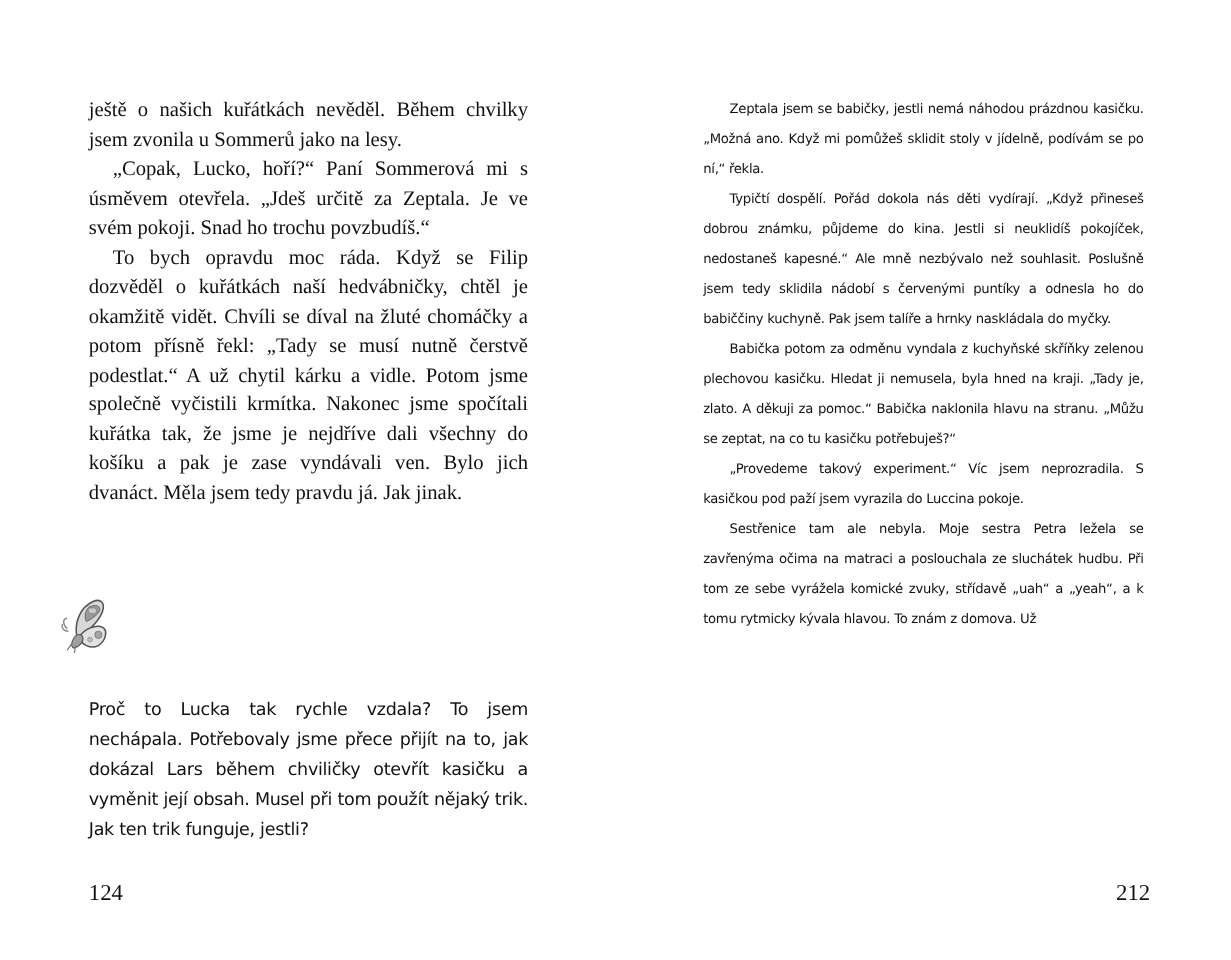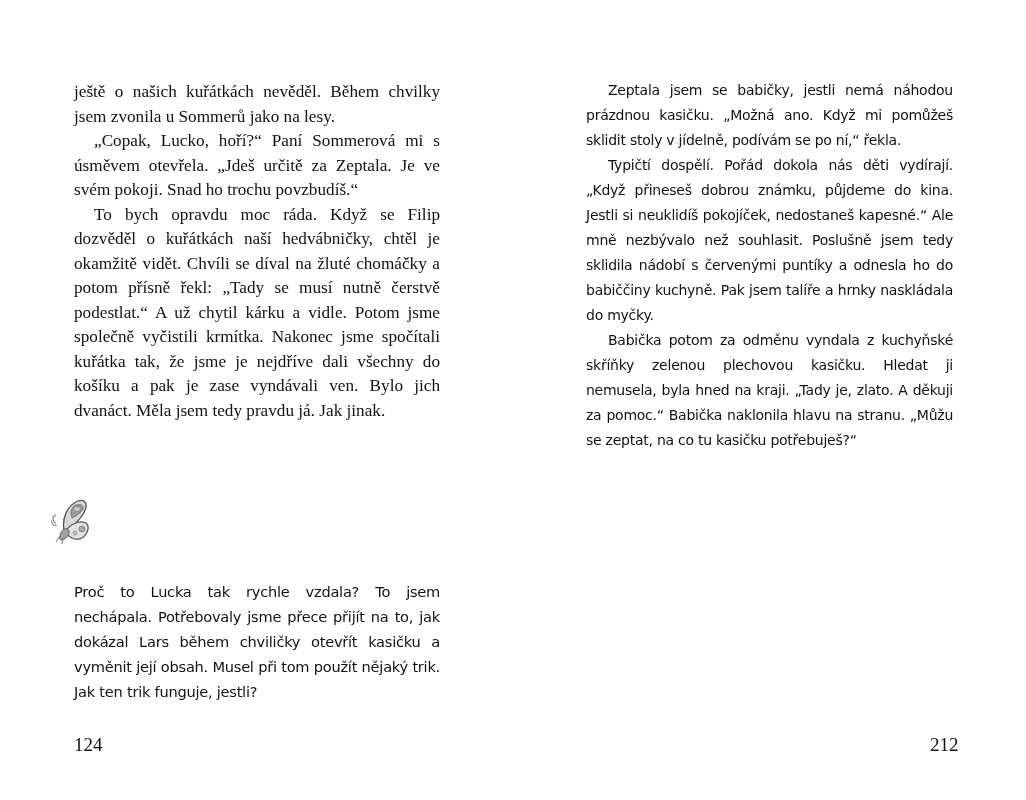--- a/index.html
+++ b/index.html
@@ -68,21 +68,21 @@
     letter-spacing: -0.25px;
   }
   .sans-block-left p { margin: 0; }
 
   .sans-block-right {
     position: absolute;
     left: 586px;
     top: 78px;
     width: 367px;
     font-family: "DejaVu Sans", "Liberation Sans", sans-serif;
-    font-size: 14px;
+    font-size: 11px;
     line-height: 25px;
     text-align: justify;
     letter-spacing: -0.25px;
   }
   .sans-block-right p { margin: 0; }
   .sans-block-right p.indent { text-indent: 22px; }
 
   .page-number {
     position: absolute;
     top: 735px;
@@ -125,15 +125,17 @@
 
   <div class="page-number left">124</div>
 </div>
 
 <div class="page page-right"></div>
 
 <div class="sans-block-right">
   <p class="indent">Zeptala jsem se babičky, jestli nemá náhodou prázdnou kasičku. „Možná ano. Když mi pomůžeš sklidit stoly v jídelně, podívám se po ní,“ řekla.</p>
   <p class="indent">Typičtí dospělí. Pořád dokola nás děti vydírají. „Když přineseš dobrou známku, půjdeme do kina. Jestli si neuklidíš pokojíček, nedostaneš kapesné.“ Ale mně nezbývalo než souhlasit. Poslušně jsem tedy sklidila nádobí s červenými puntíky a odnesla ho do babiččiny kuchyně. Pak jsem talíře a hrnky naskládala do myčky.</p>
   <p class="indent">Babička potom za odměnu vyndala z kuchyňské skříňky zelenou plechovou kasičku. Hledat ji nemusela, byla hned na kraji. „Tady je, zlato. A děkuji za pomoc.“ Babička naklonila hlavu na stranu. „Můžu se zeptat, na co tu kasičku potřebuješ?“</p>
+  <p class="indent">„Provedeme takový experiment.“ Víc jsem neprozradila. S kasičkou pod paží jsem vyrazila do Luccina pokoje.</p>
+  <p class="indent">Sestřenice tam ale nebyla. Moje sestra Petra ležela se zavřenýma očima na matraci a poslouchala ze sluchátek hudbu. Při tom ze sebe vyrážela komické zvuky, střídavě „uah“ a „yeah“, a k tomu rytmicky kývala hlavou. To znám z domova. Už</p>
 </div>
 
 <div class="page-number right">212</div>
 
 </body></html>

